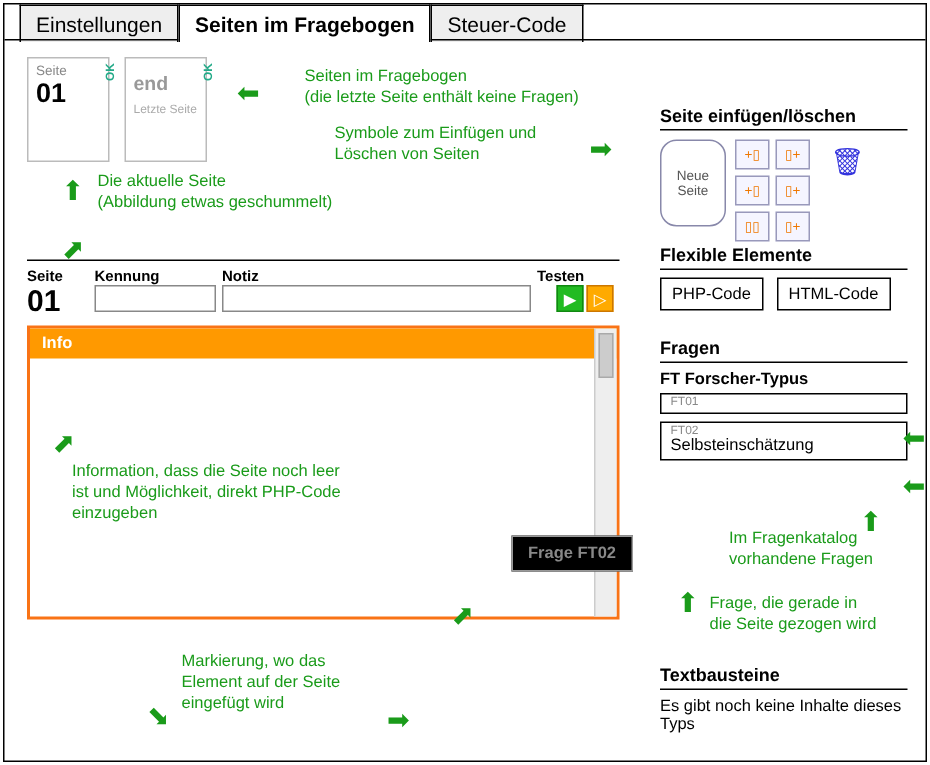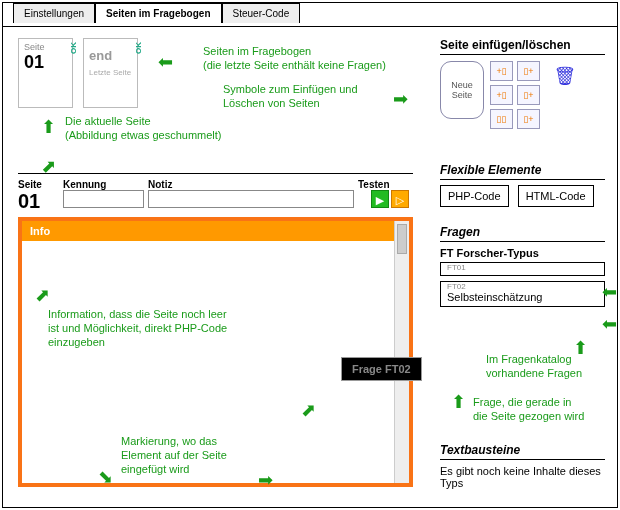--- a/index.html
+++ b/index.html
@@ -1,74 +1,74 @@
 <!DOCTYPE html>
 <html><head>
 <meta charset="utf-8">
 <style>
   * { box-sizing: border-box; margin: 0; padding: 0; }
   body { font-family: Verdana, Arial, sans-serif; font-size: 11px; width: 620px; height: 510px; background: #fff; position: relative; overflow: hidden; }
   .panel { border: 1px solid #000; position: absolute; top: 2px; left: 2px; width: 616px; height: 506px; }
 
   
   .tabs { position: absolute; top: 0; left: 10px; display: flex; }
-  .tab { border: 1px solid #000; border-bottom: none; padding: 4px 10px; background: #eee; cursor: pointer; font-size: 10px; }
+  .tab { border: 1px solid #000; border-bottom: none; padding: 4px 10px; background: #eee; cursor: pointer; font-size: 14px; }
   .tab.active { background: #fff; font-weight: bold; position: relative; z-index: 2; }
   .tab.active::after { content:""; position:absolute; left:0; right:0; bottom:-1px; height:2px; background:#fff; }
   .tabline { position:absolute; top:23px; left:0; right:0; border-top:1px solid #000; }
 
   
   .page-thumbs { position:absolute; top:35px; left:15px; display:flex; gap:10px; }
   .thumb { width:55px; height:70px; border:1px solid #bbb; background:#fff; padding:3px 5px; position:relative; font-size:9px; }
   .thumb .title { color:#888; }
   .thumb .num { font-size:18px; font-weight:bold; }
   .thumb .ok { position:absolute; top:3px; right:3px; height:9px; display:flex; align-items:center; color:#2a8; font-size:8px; font-weight:bold; transform:rotate(-90deg); transform-origin: top right; }
   .thumb.end { color:#bbb; }
   .thumb.end .num { font-size:13px; font-weight:bold; color:#999; margin-top:6px; }
   .thumb.end .sub { font-size:8px; color:#aaa; margin-top:5px; }
 
   .ann { position:absolute; color:#1a9b1a; font-size:11px; line-height:1.25; }
   .arrow { position:absolute; color:#1a9b1a; font-size:18px; line-height:1; }
 
   
   .sidebar { position:absolute; top:35px; right:12px; width:165px; }
-  .sidebar h3 { font-size:12px; border-bottom:1px solid #000; margin-bottom:6px; padding-bottom:2px; }
+  .sidebar h3 { font-size:12px; border-bottom:1px solid #000; margin-bottom:6px; padding-bottom:2px;margin-top:32px; }
   .new-page-row { display:flex; align-items:flex-start; gap:6px; }
   .new-page { width:44px; height:58px; border:1px solid #88a; display:flex; align-items:center; justify-content:center; text-align:center; font-size:9px; color:#555; }
   .icon-grid { display:grid; grid-template-columns:repeat(2,23px); grid-auto-rows:20px; gap:4px; }
   .icon-sm { width:23px; height:20px; border:1px solid #99b; background:#f5f5ff; font-size:9px; display:flex; align-items:center; justify-content:center; color:#e70; cursor:pointer; }
   .trash { width:26px; height:30px; display:flex; align-items:center; justify-content:center; margin-left:6px; cursor:pointer; color:#33d; font-size:18px; }
 
   
   .editor-hdr { position:absolute; top:170px; left:15px; width:395px; border-top:1px solid #000; padding-top:3px; }
   .editor-hdr table { width:100%; border-collapse:collapse; }
   .editor-hdr th { text-align:left; font-weight:bold; font-size:10px; padding:2px 4px 0 0; }
   .editor-hdr td { padding:0 4px 0 0; vertical-align:top; }
   .editor-hdr .num { font-size:20px; font-weight:bold; }
   .editor-hdr input { width:100%; border:1px solid #888; height:18px; font-size:11px; padding:1px 3px; }
   .btn-play { width:18px; height:18px; display:inline-block; background:#2b2; color:#fff; text-align:center; line-height:18px; font-size:11px; border:1px solid #181; cursor:pointer; }
   .btn-skip { width:18px; height:18px; display:inline-block; background:#fa0; color:#fff; text-align:center; line-height:18px; font-size:11px; border:1px solid #c70; cursor:pointer; margin-left:2px; }
 
   
-  .content { position:absolute; top:214px; left:15px; width:395px; height:270px; border:4px solid #f97316; background:#fff; }
+  .content { position:absolute; top:214px; left:15px; width:395px; height:196px; border:2px solid #f97316; background:#fff; }
   .content .bar { background:#f90; color:#fff; font-weight:bold; padding:4px 8px; }
   .content .body { padding:10px 12px; position:relative; height:238px; }
   .content .scroll { position:absolute; top:0; right:0; bottom:0; width:15px; background:#eee; border-left:1px solid #ccc; }
   .scroll .sthumb { position:absolute; top:3px; left:2px; right:2px; height:30px; background:#ccc; border:1px solid #aaa; }
   .insert-line { position:absolute; left:0; right:15px; bottom:0; border-top:3px solid #f90; }
   .insert-line::before, .insert-line::after { content:""; position:absolute; top:-9px; width:0; height:0; border:8px solid transparent; }
   .insert-line::before { left:0; border-left-color:#f90; }
   .insert-line::after { right:0; border-right-color:#f90; }
 
   
   .dragged { position:absolute; top:354px; left:338px; border:1px solid #999; background:#000000; color:#888; font-weight:bold; padding:5px 10px; font-size:11px; }
 
   
   .sec { position:absolute; right:12px; width:165px; }
-  .sec h3 { font-size:12px; border-bottom:1px solid #000; margin-bottom:5px; padding-bottom:2px;font-style:italic; }
+  .sec h3 { font-size:12px; border-bottom:1px solid #000; margin-bottom:5px; padding-bottom:2px; }
   .flex-btn { border:1px solid #000; padding:4px 7px; background:#fff; font-size:11px; cursor:pointer; display:inline-block; }
   .qitem { border:1px solid #000; padding:1px 6px 3px 6px; margin-bottom:5px; background:#fff; font-size:11px; cursor:grab; }
   .qitem .code { font-size:8px; color:#888; display:block; line-height:1; }
   .arrow-right-in { position:absolute; color:#1a9b1a; font-size:18px; }
 </style>
 </head>
 <body>
 
 <div class="panel">
 

